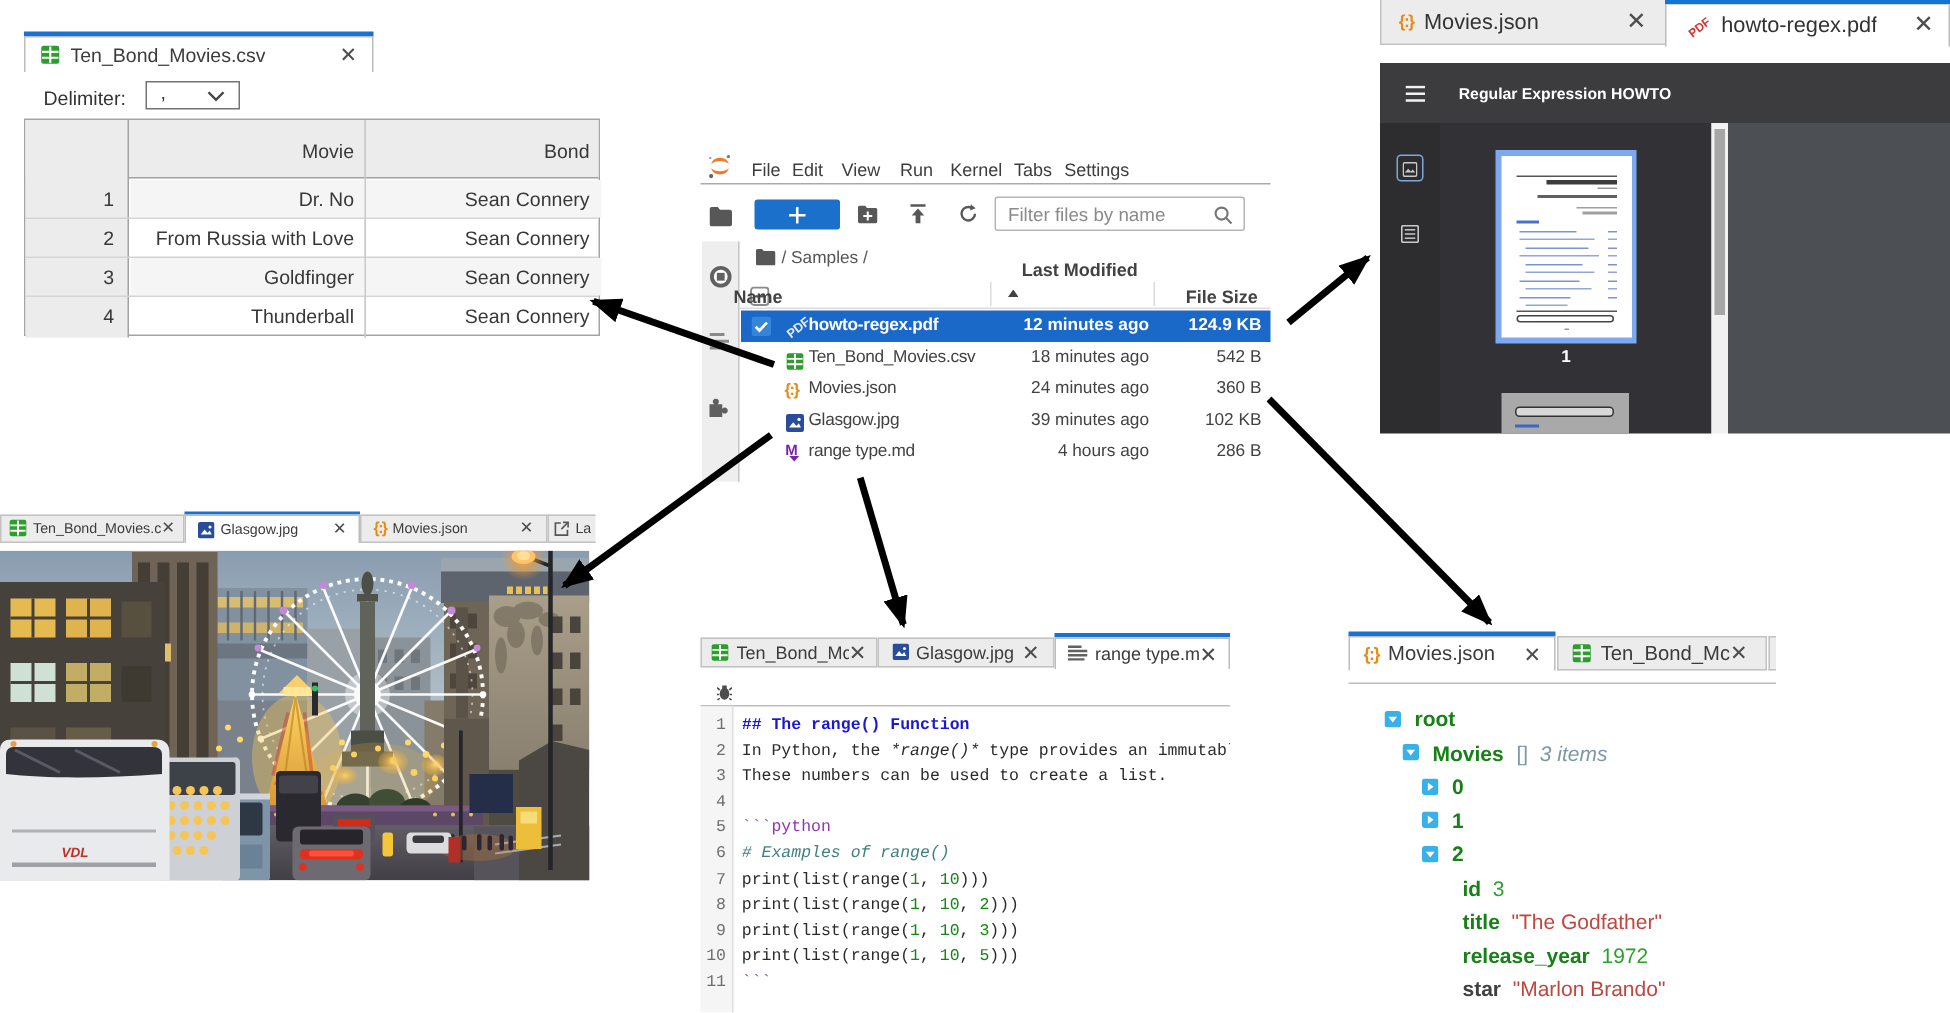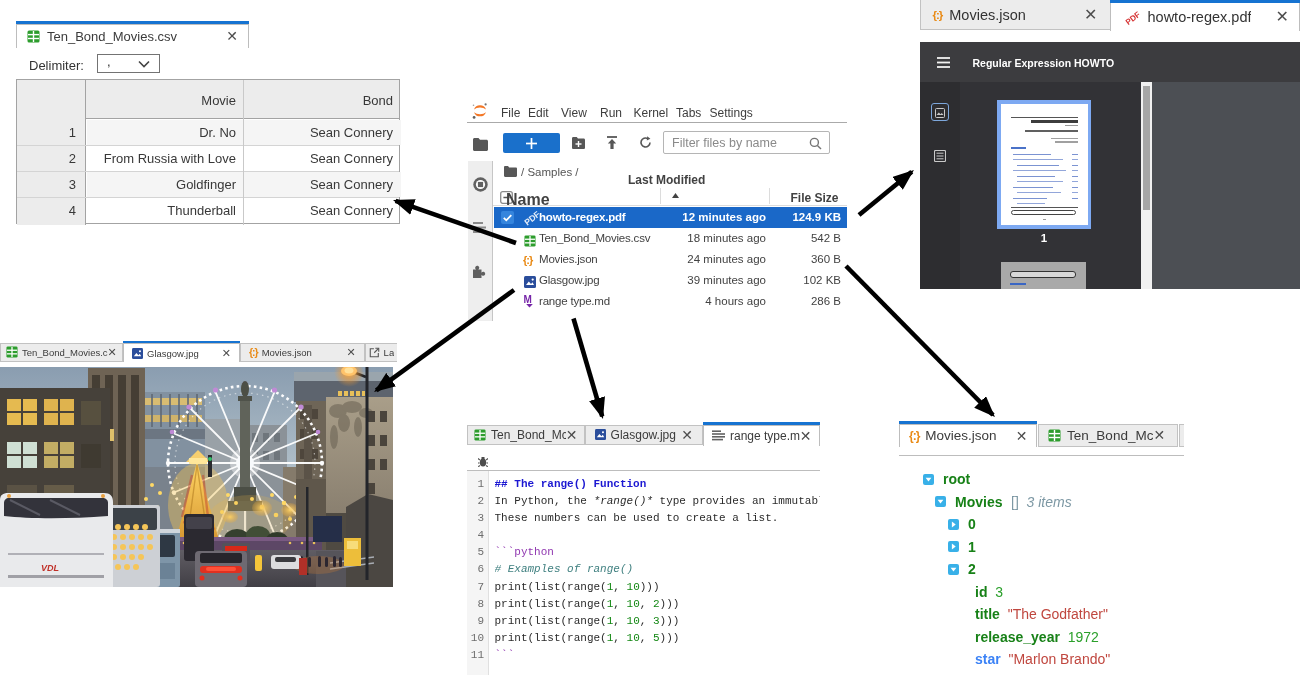--- a/index.html
+++ b/index.html
@@ -137,25 +137,25 @@
 
   <svg class="abs" style="left:504px;top:166px;" width="13" height="11" viewBox="0 0 13 11">
       <path d="M0 1.2C0 .5.5 0 1.2 0H4L5.2 1.4H11.8C12.5 1.4 13 1.9 13 2.6V9.8C13 10.5 12.5 11 11.8 11H1.2C.5 11 0 10.5 0 9.8Z" fill="#575757"></path>
     </svg>
   <div class="abs nw" style="left:521px;top:166px;font-size:11.5px;color:#555;">/ Samples /</div>
 
   <svg class="abs" style="left:500px;top:191px;" width="13" height="13" viewBox="0 0 13 13">
       <rect x="0.7" y="0.7" width="11.6" height="11.6" rx="2" fill="#fff" stroke="#8a8a8a" stroke-width="1.3"></rect>
       <line x1="3.4" y1="6.5" x2="9.6" y2="6.5" stroke="#555" stroke-width="1.5"></line>
     </svg>
-  <div class="abs nw" style="left:506px;top:190.5px;font-size:16px;color:#424242;font-weight:bold;">Name</div>
+  <div class="abs nw" style="left:489px;top:190.5px;font-size:12px;color:#424242;font-weight:bold;">Name</div>
   <svg class="abs" style="left:672px;top:192.5px;" width="7" height="5" viewBox="0 0 7 5">
       <path d="M3.5 0L7 5H0Z" fill="#424242"></path>
     </svg>
-  <div class="abs nw" style="left:628px;top:173px;width:130.5px;font-size:12px;color:#424242;font-weight:bold;">Last Modified</div>
+  <div class="abs nw" style="left:628px;top:173px;width:130.5px;text-align:right;font-size:12px;color:#424242;font-weight:bold;">Last Modified</div>
   <div class="abs nw" style="left:711px;top:190.5px;width:127.5px;text-align:right;font-size:12px;color:#424242;font-weight:bold;padding-left:48px;">File Size</div>
   <div class="abs" style="left:660px;top:188px;width:1px;height:16px;background:#dcdcdc;"></div>
   <div class="abs" style="left:769px;top:188px;width:1px;height:16px;background:#dcdcdc;"></div>
   <div class="abs" style="left:493px;top:205px;width:354px;height:1px;background:#dcdcdc;"></div>
 
   <div class="abs" style="left:493.5px;top:207px;width:353.5px;height:21px;background:#1a68c8;"></div>
   <svg class="abs" style="left:501px;top:210.5px;" width="13" height="13" viewBox="0 0 13 13">
       <rect x="0" y="0" width="13" height="13" rx="2" fill="#3585dd"></rect>
       <path d="M2.8 6.8L5.3 9.3L10.3 4.1" fill="none" stroke="#fff" stroke-width="1.8"></path>
     </svg>
@@ -749,21 +749,21 @@
     </svg>
   <div class="abs" style="left:69px;top:117.5px;font-size:14px;font-weight:bold;color:#178117;">1</div>
   <svg class="abs" style="left:48.5px;top:142.5px;" width="11" height="11" viewBox="0 0 11 11">
       <rect width="11" height="11" rx="2" fill="#38b0e8"></rect>
       <path d="M2.6 3.8H8.4L5.5 7.6Z" fill="#fff"></path>
     </svg>
   <div class="abs" style="left:69px;top:140px;font-size:14px;font-weight:bold;color:#178117;">2</div>
   <div class="abs" style="left:76px;top:162.5px;font-size:14px;"><b style="color:#178117;">id</b>&nbsp; <span style="color:#2ba02b;">3</span></div>
   <div class="abs" style="left:76px;top:185px;font-size:14px;"><b style="color:#178117;">title</b>&nbsp; <span style="color:#c0473f;">"The Godfather"</span></div>
   <div class="abs" style="left:76px;top:207.5px;font-size:14px;"><b style="color:#178117;">release_year</b>&nbsp; <span style="color:#2ba02b;">1972</span></div>
-  <div class="abs" style="left:76px;top:230px;font-size:14px;"><b style="color:#3b82f6;text-align:right;">star</b>&nbsp; <span style="color:#c0473f;">"Marlon Brando"</span></div>
+  <div class="abs" style="left:76px;top:230px;font-size:14px;"><b style="color:#404040;text-align:right;">star</b>&nbsp; <span style="color:#c0473f;">"Marlon Brando"</span></div>
 </div>
 
 <svg class="abs" style="left:0;top:0;z-index:50;pointer-events:none;" width="1300" height="675" viewBox="0 0 1300 675">
   <defs>
     <marker id="ah" markerWidth="4.6" markerHeight="3.6" refX="4.0" refY="1.8" orient="auto">
       <polygon points="0,0 4.6,1.8 0,3.6" fill="#000"></polygon>
     </marker>
   </defs>
   <line x1="516" y1="243" x2="395.6" y2="200.9" stroke="#000" stroke-width="4.6" marker-end="url(#ah)"></line>
   <line x1="514" y1="290" x2="376.3" y2="390.4" stroke="#000" stroke-width="4.6" marker-end="url(#ah)"></line>

